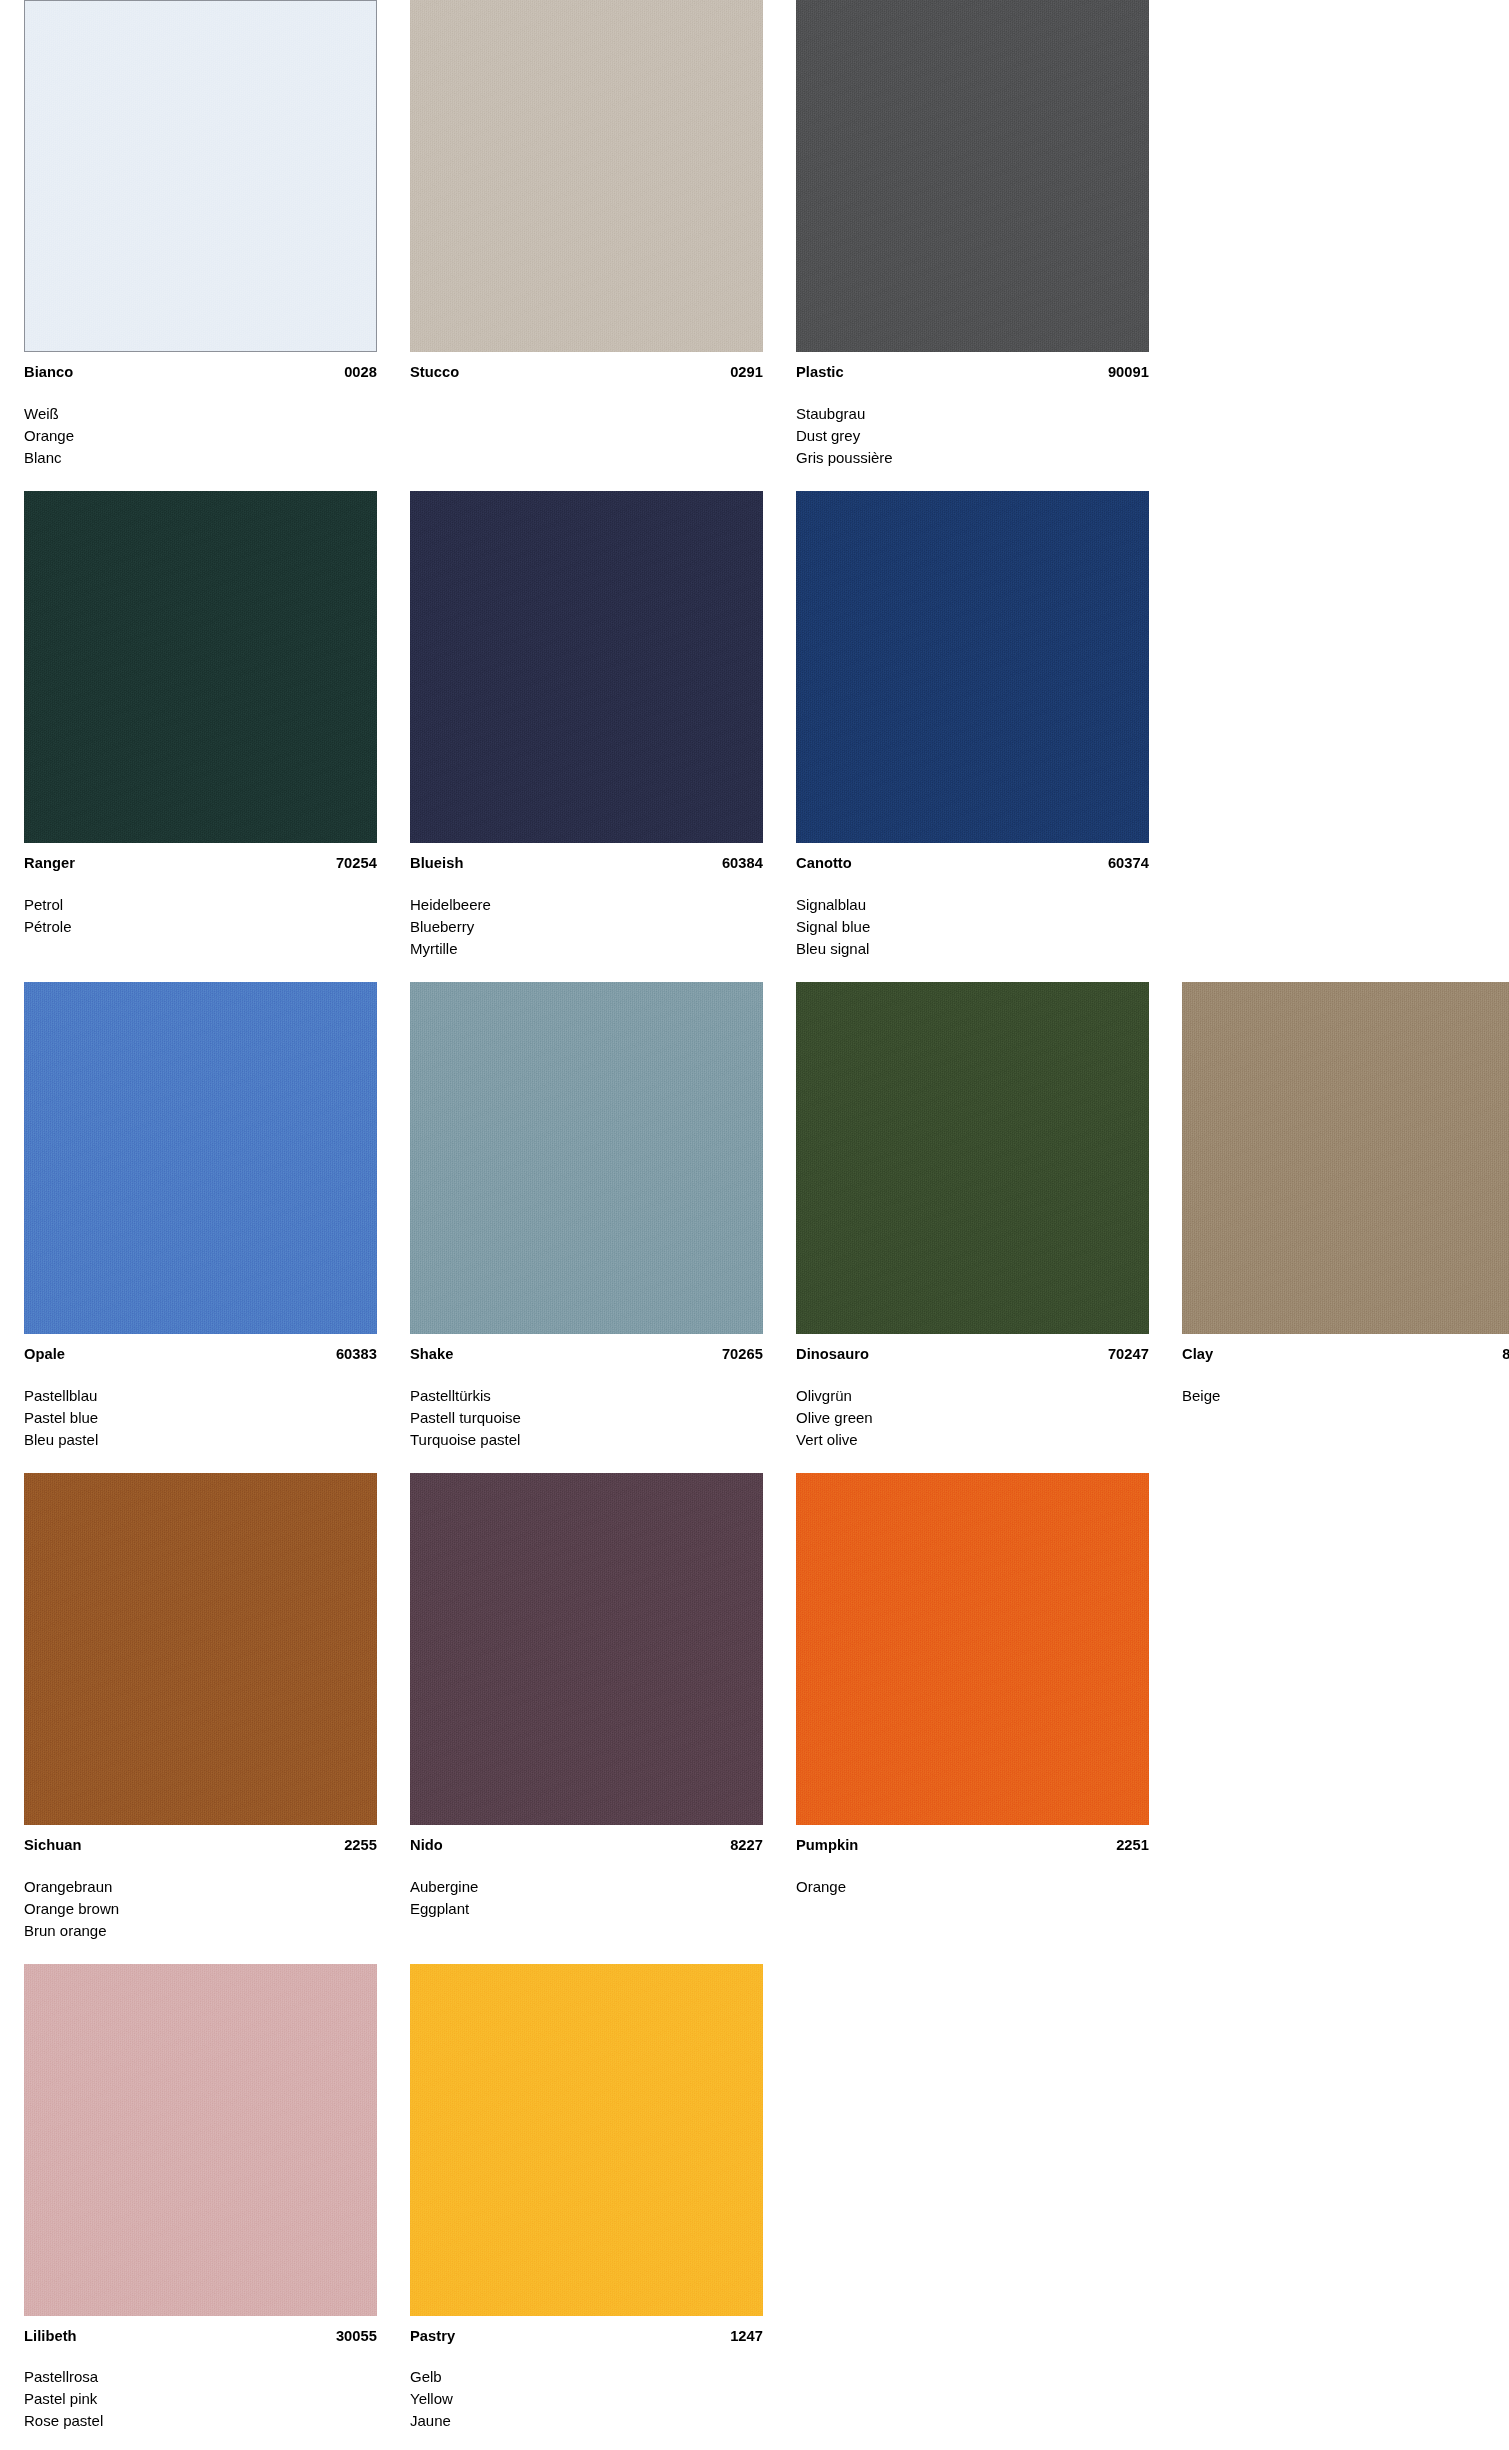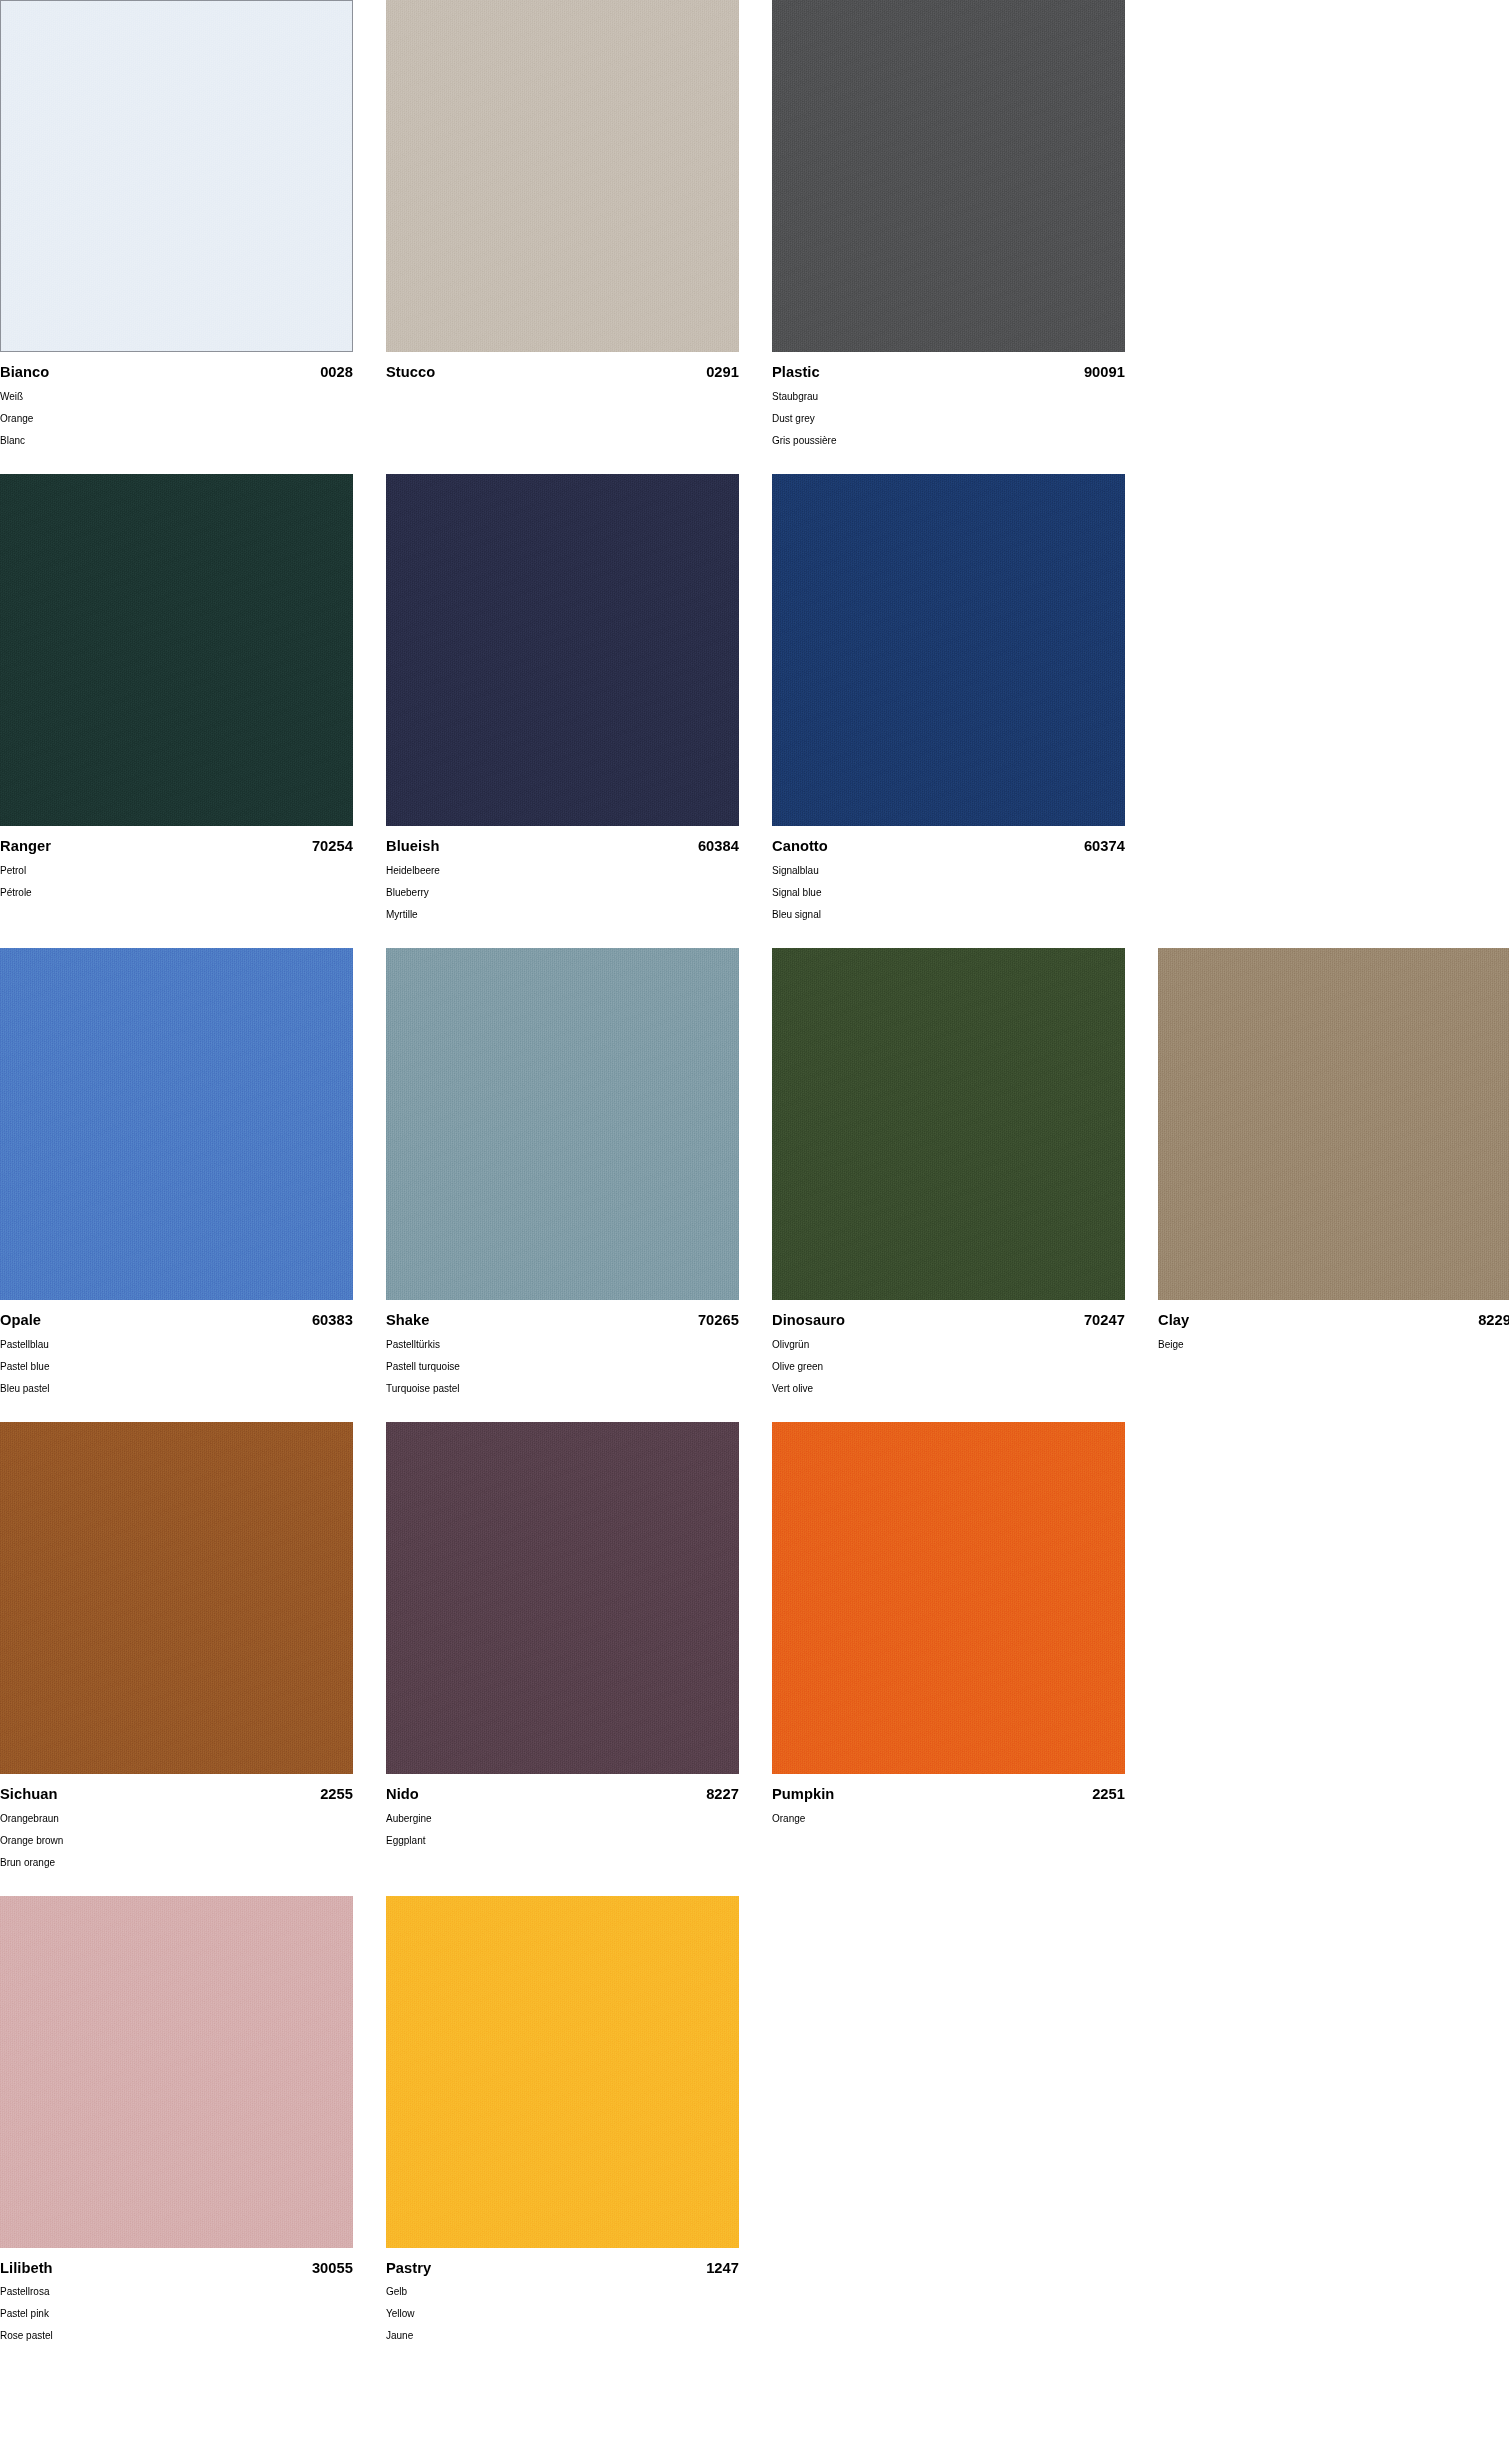--- a/index.html
+++ b/index.html
@@ -21,20 +21,21 @@
     width: 1510px;
     height: 2450px;
     padding: 0;
     position: relative;
   }
 
   .cell {
     width: 353px;
     margin-bottom: 0px;
     position: relative;
+    padding-left: 24px;
   }
 
   .row-block {
     display: grid;
     grid-template-columns: repeat(4, 353px);
     column-gap: 33px;
     width: 1510px;
     margin-bottom: 22px;
   }
 
@@ -111,22 +112,22 @@
     font-weight: bold;
     font-size: 14.7px;
     line-height: 1.0;
     letter-spacing: 0.05px;
   }
 
   .cap-name { font-weight: bold; }
   .cap-code { font-weight: bold; }
 
   .cap-lines {
-    margin-top: 6px;
-    font-size: 10px;
+    margin-top: 23px;
+    font-size: 15px;
     line-height: 22px;
     font-weight: normal;
   }
 
   .cap-line { display: block; white-space: nowrap; }
 </style>
 </head>
 <body>
 
 <div class="sheet">

